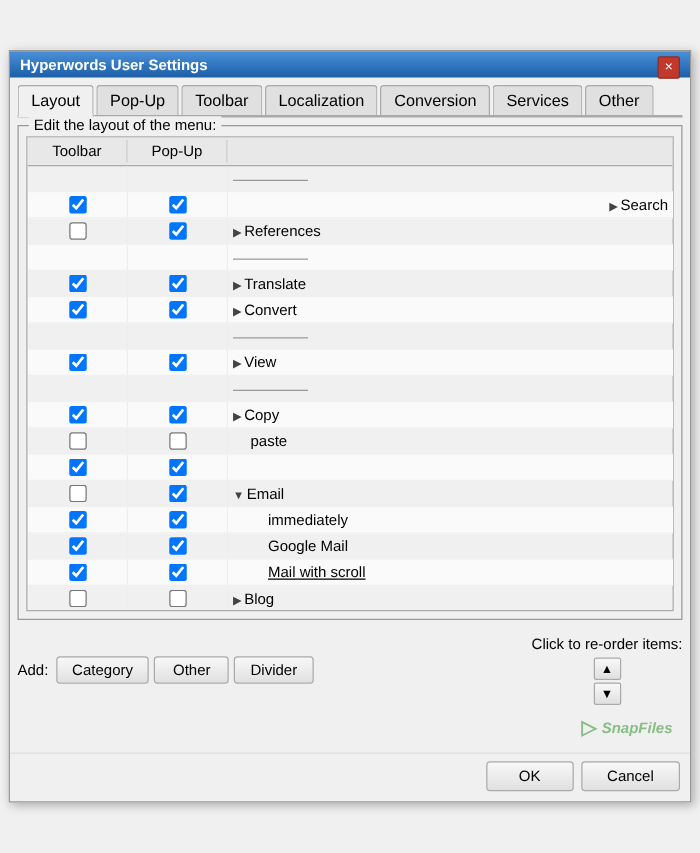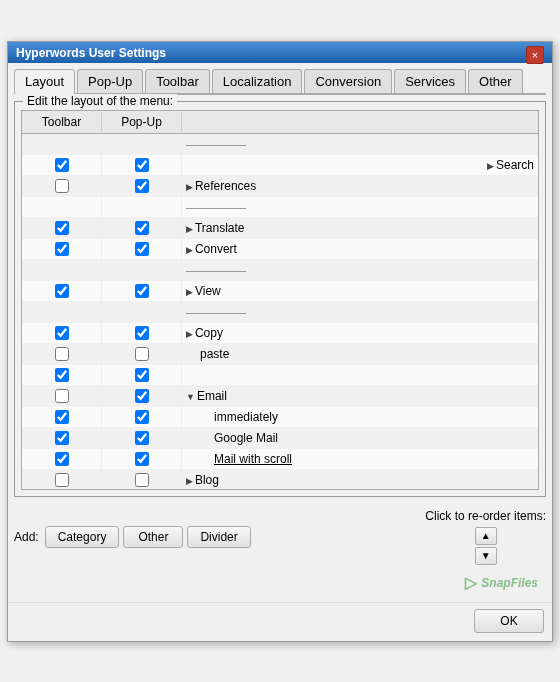--- a/index.html
+++ b/index.html
@@ -434,14 +434,15 @@
 
     <div class="snapfiles-logo">
       <span style="color:#5aaa5a; font-size:16px; font-style:normal;">▷</span>
       <span>SnapFiles</span>
     </div>
 
   </div>
 
   <div class="ok-cancel">
     <button class="btn-ok">OK</button>
+    <button class="btn-cancel">Cancel</button>
   </div>
 </div>
 
 </body></html>

